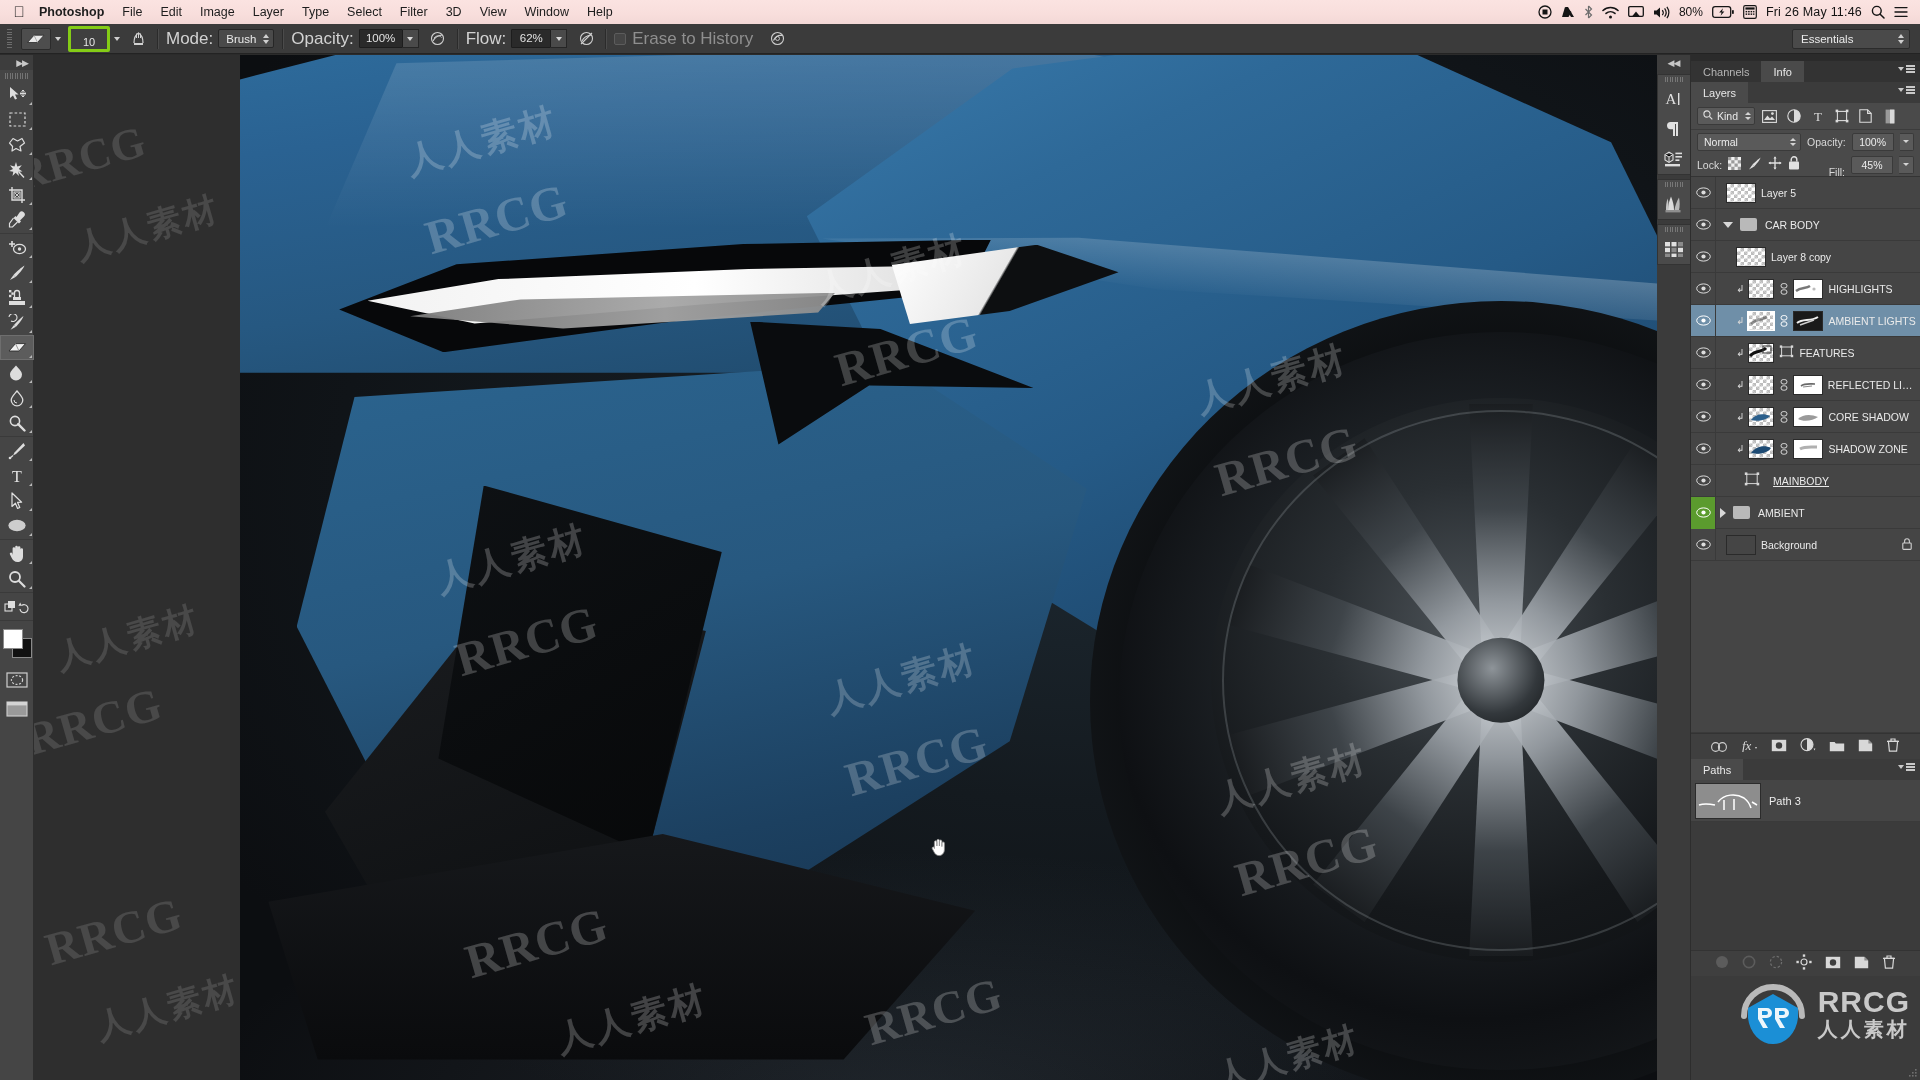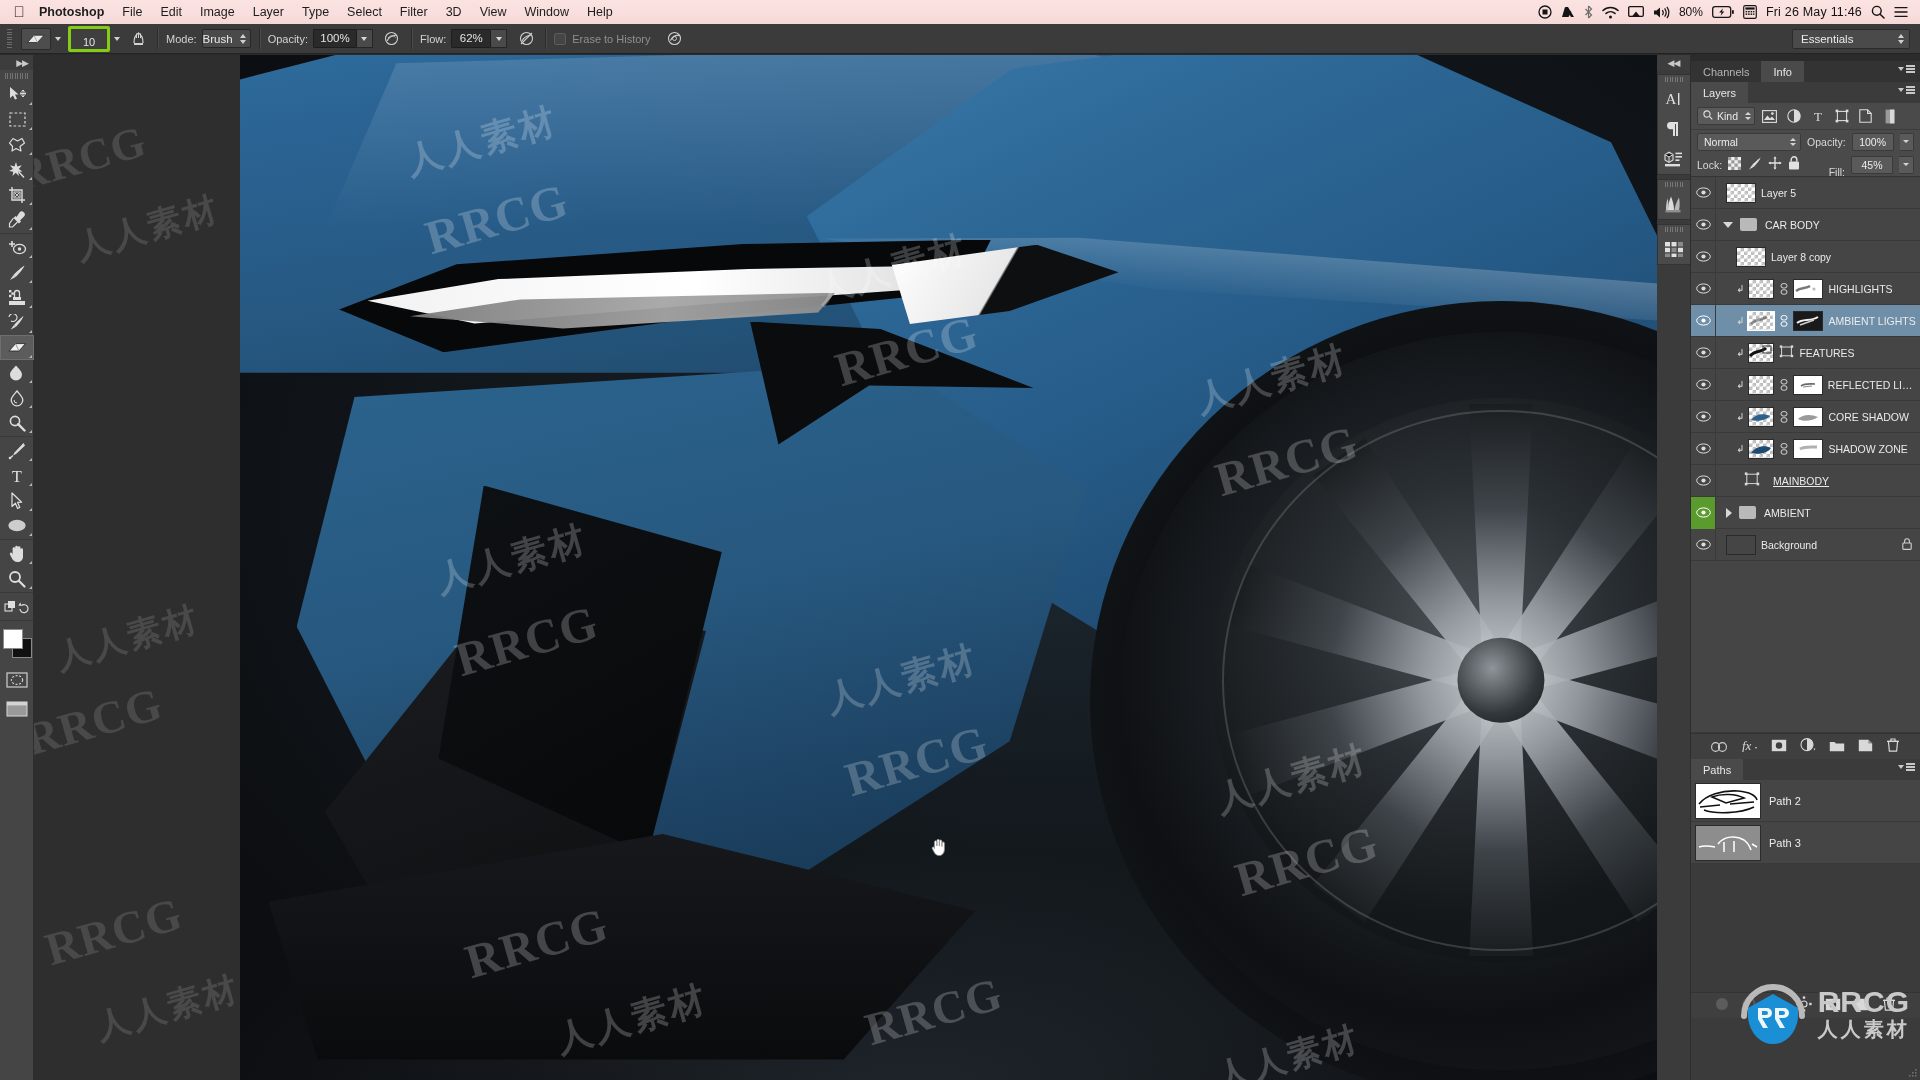--- a/index.html
+++ b/index.html
@@ -19,25 +19,25 @@
   .mb-txt{ font-size:12px; color:#121212; white-space:nowrap; }
   .mb-clock{ font-size:12.5px; color:#121212; white-space:nowrap; letter-spacing:.2px; }
 
   
   #optionsbar{ position:absolute; left:0; top:24px; width:1920px; height:30px;
     background:#3b3b3b; border-bottom:1px solid #232323; display:flex; align-items:center;
     padding-left:4px; z-index:50; }
   .opt-grip{ width:11px; height:26px; display:flex; flex-direction:column; justify-content:center; gap:1.5px; padding:0 3px; }
   .opt-grip i{ display:block; height:1px; background:#6d6d6d; }
   .opt-sep{ width:1px; height:20px; background:#2b2b2b; margin:0 8px; box-shadow:1px 0 0 #4b4b4b; }
-  .opt-label{ font-size:11px; color:#d2d2d2; margin-right:5px; white-space:nowrap; }
+  .opt-label{ font-size:17px; color:#d2d2d2; margin-right:5px; white-space:nowrap; }
   .opt-field{ background:#2a2a2a; border:1px solid #1d1d1d; color:#e2e2e2; font-size:11.5px;
     height:19px; line-height:17px; padding:0 6px; text-align:center; border-radius:1px; }
   .opt-combo{ display:flex; align-items:center; background:#4a4a4a; border:1px solid #262626;
-    height:19px; border-radius:2px; padding:0 4px 0 0; }
+    height:19px; border-radius:2px; padding:0 4px 0 7px; }
   .opt-combo span{ font-size:11.5px; color:#e9e9e9; }
   .opt-stepper{ display:flex; flex-direction:column; margin-left:7px; gap:2px; }
   .opt-stepper i{ width:0;height:0;border-left:3px solid transparent;border-right:3px solid transparent; }
   .opt-stepper i.up{ border-bottom:4px solid #cfcfcf; }
   .opt-stepper i.dn{ border-top:4px solid #cfcfcf; }
   .opt-drop{ width:16px; height:19px; background:#4a4a4a; border:1px solid #262626;
     border-left:none; display:flex; align-items:center; justify-content:center; }
   .opt-drop i{ width:0;height:0;border-left:3.5px solid transparent;border-right:3.5px solid transparent;border-top:4px solid #d8d8d8; }
   .opt-brushprev{ width:30px;height:22px;background:#4d4d4d;border:1px solid #2b2b2b;border-radius:2px;
     display:flex;align-items:center;justify-content:center; }
@@ -1179,21 +1179,21 @@
         </div>
       </div>
 
       <div class="layer">
         <div class="eyecell green">
           <svg width="15" height="11" viewBox="0 0 15 11">
               <ellipse cx="7.5" cy="5.5" rx="6.8" ry="4.6" fill="none" stroke="#fff" stroke-width="1"></ellipse>
               <circle cx="7.5" cy="5.5" r="2.1" fill="#fff"></circle>
             </svg>
         </div>
-        <div class="lbody" style="padding-left:10px;">
+        <div class="lbody" style="padding-left:4px;">
           <span class="discl closed"></span>
           <span class="folder"></span>
           <div class="lname" style="margin-left:3px;">AMBIENT</div>
         </div>
       </div>
 
       <div class="layer">
         <div class="eyecell">
           <svg width="15" height="11" viewBox="0 0 15 11">
               <ellipse cx="7.5" cy="5.5" rx="6.8" ry="4.6" fill="none" stroke="#ddd" stroke-width="1"></ellipse>
@@ -1268,34 +1268,20 @@
           <i class="car"></i>
           <span class="bars">
             <i></i>
             <i></i>
             <i></i>
           </span>
         </div>
     </div>
 
 
-    <div class="pathrow">
-      <div class="pthumb">
-        <svg width="64" height="34" viewBox="0 0 64 34" style="display:block;">
-          <rect width="64" height="34" fill="#fff"></rect>
-          <g fill="none" stroke="#111" stroke-width="1.6">
-            <path d="M3 20 C10 11 26 6 42 7 C54 8 60 12 61 16"></path>
-            <path d="M8 26 C18 30 44 30 58 23"></path>
-            <path d="M16 13 C26 9 40 10 48 14 L30 19 Z"></path>
-            <path d="M4 23 L24 21 M34 20 L58 18"></path>
-          </g>
-        </svg>
-      </div>
-      <div class="pname">Path 2</div>
-    </div>
 
     <div class="pathrow">
       <div class="pthumb">
         <svg width="64" height="34" viewBox="0 0 64 34" style="display:block;">
           <rect width="64" height="34" fill="#8d8d8d"></rect>
           <g fill="none" stroke="#fff" stroke-width="1.5">
             <path d="M3 21 C9 19 14 20 19 21"></path>
             <path d="M22 18 C28 10 40 9 48 14 C52 17 54 21 55 24"></path>
             <path d="M28 16 V26 M38 15 V26"></path>
             <path d="M56 18 L61 21"></path>

